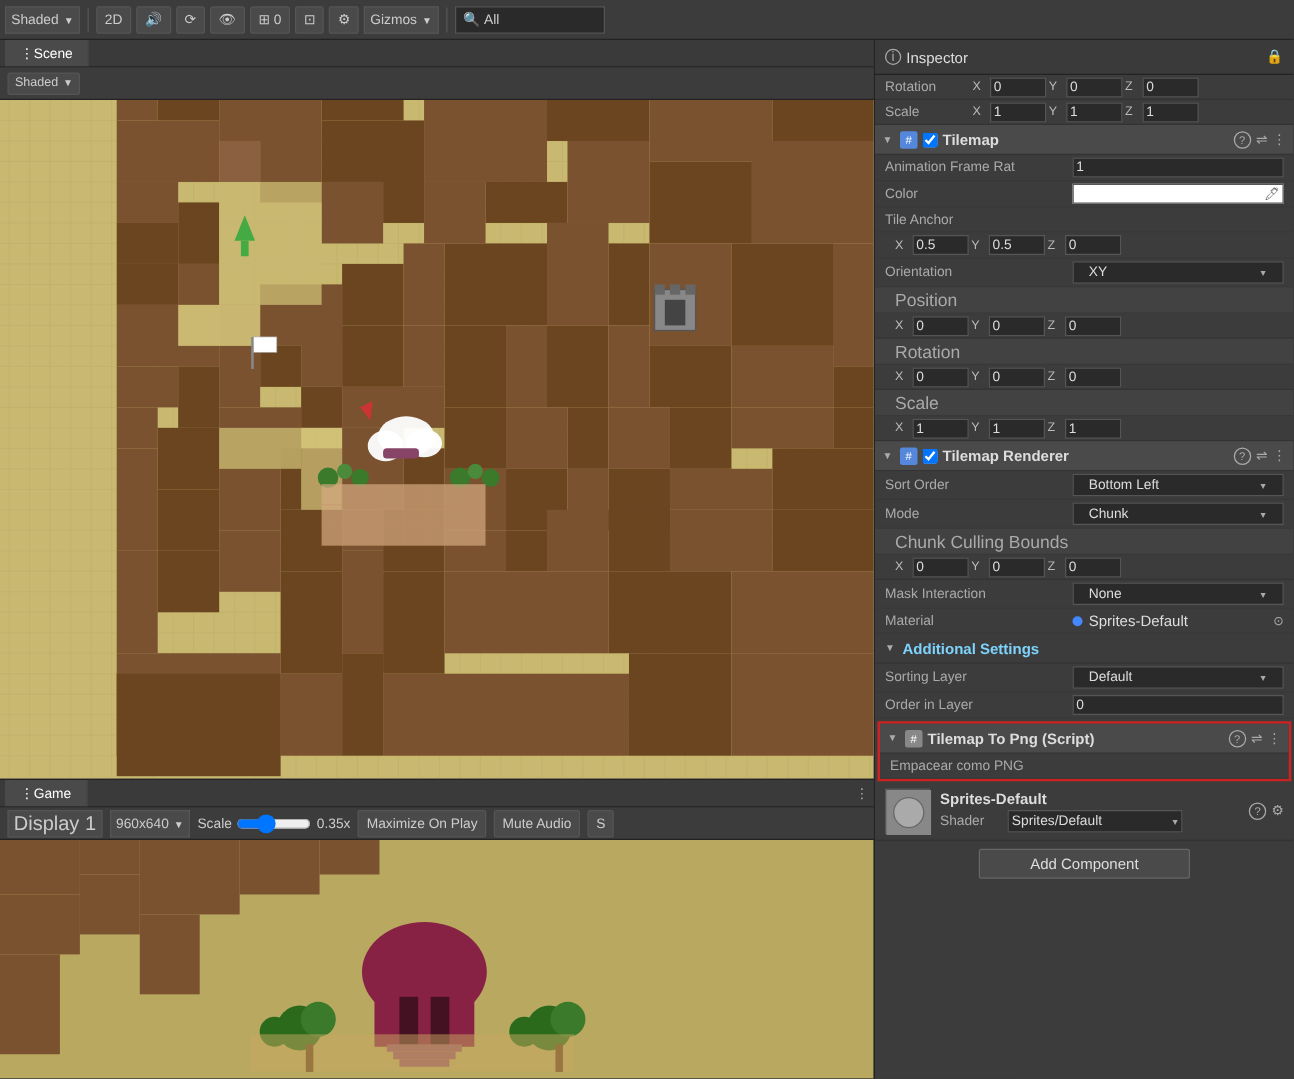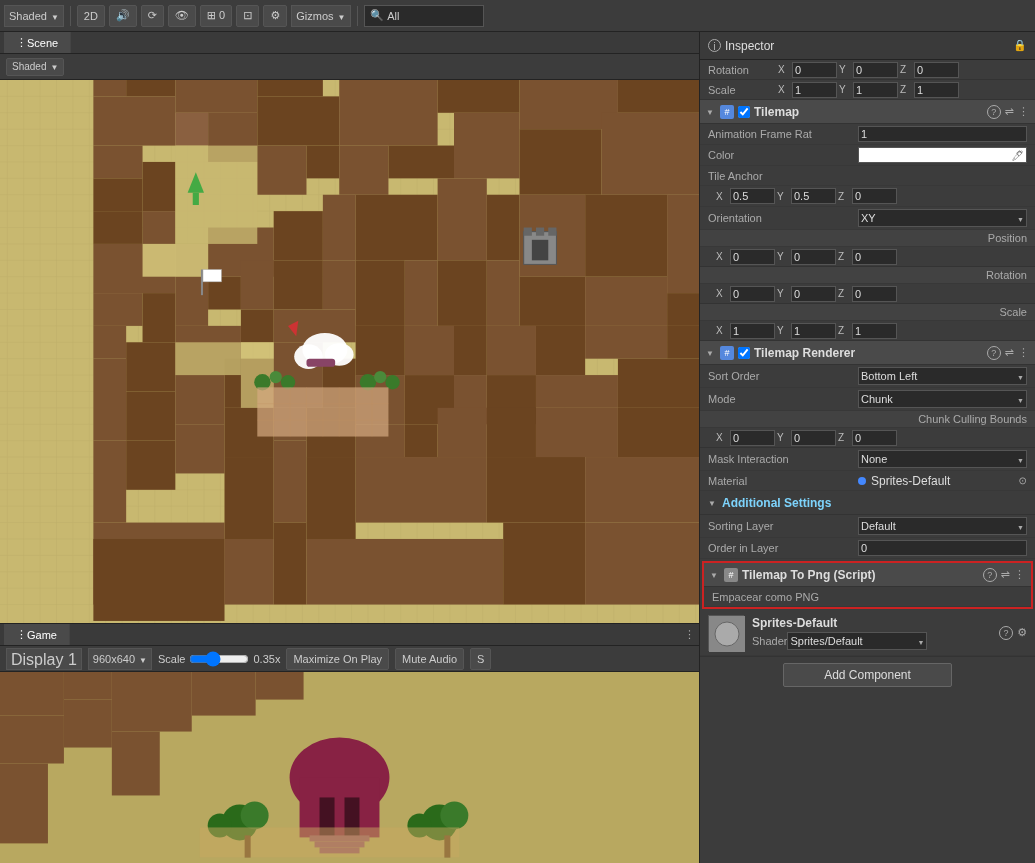--- a/index.html
+++ b/index.html
@@ -298,21 +298,21 @@
       height: 16px;
       padding: 0 2px;
       flex: 1;
     }
     .prop-dropdown {
       background: #2a2a2a;
       border: 1px solid #555;
       color: #ddd;
       font-size: 11px;
       height: 18px;
-      padding: 0 2px;
+      padding: 0 12px;
       flex: 1;
       display: flex;
       align-items: center;
       justify-content: space-between;
       cursor: pointer;
     }
     .color-field {
       flex: 1;
       height: 16px;
       background: white;
@@ -323,25 +323,24 @@
       padding-right: 2px;
     }
     .color-picker-btn {
       font-size: 10px;
       color: #666;
     }
 
     
     .section-label {
       padding: 2px 8px 2px 16px;
-      font-size: 11px;
+      font-size: 14px;
       color: #aaa;
       background: #424242;
       border-bottom: 1px solid #383838;
-      text-align: right;
     }
 
     
     .add-settings-header {
       display: flex;
       align-items: center;
       padding: 3px 8px;
       background: #3c3c3c;
       border-bottom: 1px solid #333;
       gap: 4px;
@@ -396,21 +395,21 @@
       gap: 2px;
     }
     .material-name {
       font-size: 12px;
       color: #ddd;
       font-weight: bold;
     }
     .material-sub {
       display: flex;
       align-items: center;
-      gap: 0;
+      gap: 19px;
       font-size: 11px;
       color: #aaa;
     }
     .material-shader-dropdown {
       background: #2a2a2a;
       border: 1px solid #555;
       color: #ddd;
       font-size: 11px;
       height: 18px;
       padding: 0 2px;

